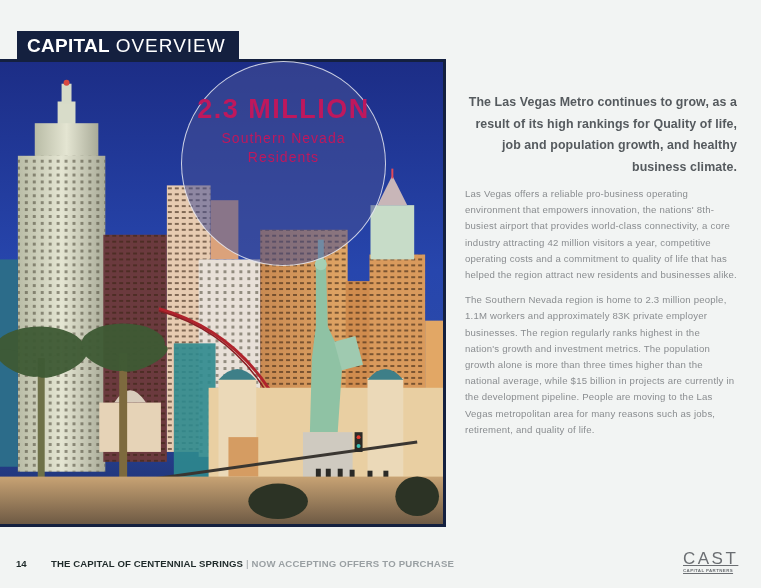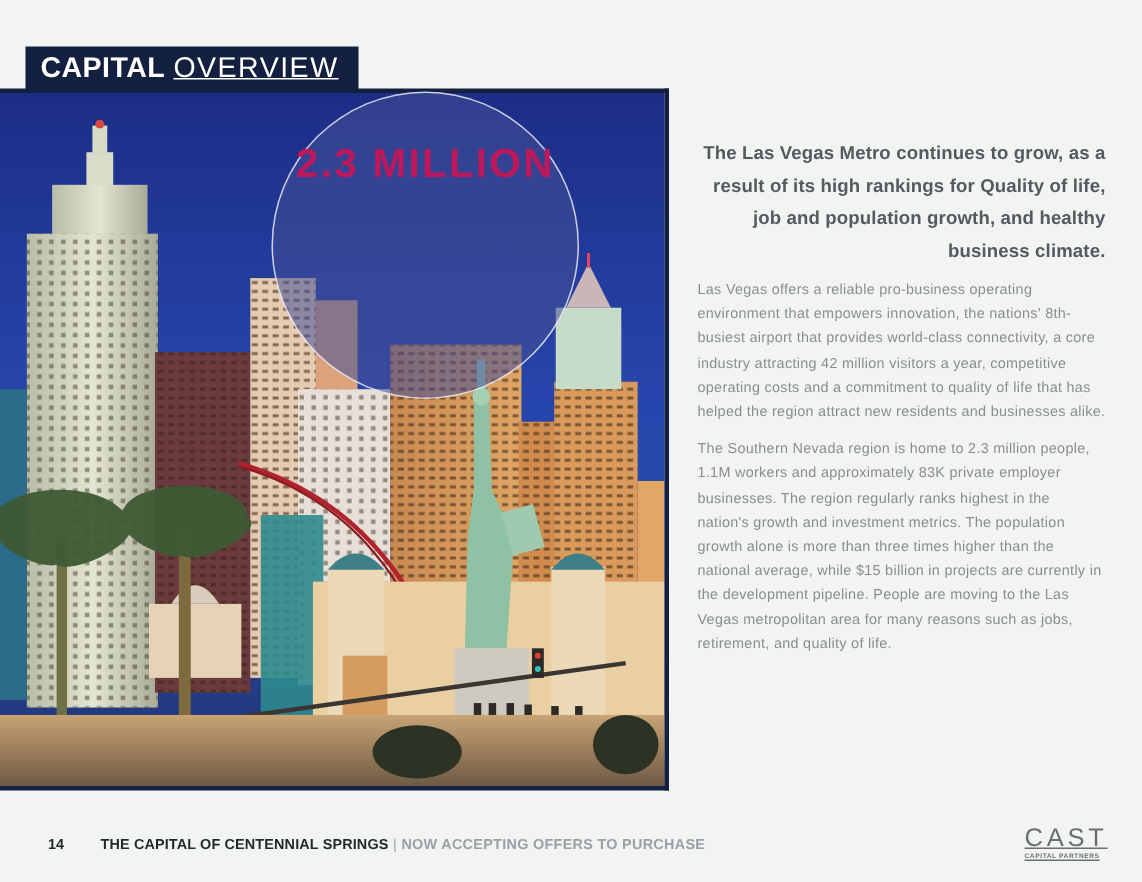--- a/index.html
+++ b/index.html
@@ -14,21 +14,21 @@
     position: absolute; left: 17px; top: 31px; height: 29px;
     width: 222px;
     background: #14203f;
     color: #ffffff;
     font-size: 19px; line-height: 29px;
     padding-left: 10px;
     letter-spacing: 0.3px;
     white-space: nowrap;
   }
   .title-banner .bold { font-weight: 700; }
-  .title-banner .light { font-weight: 400; letter-spacing: 1px; text-decoration: underline; }
+  .title-banner .light { font-weight: 400; letter-spacing: 1px; }
 
   .photo {
     position: absolute; left: 0; top: 59px; width: 446px; height: 468px;
     border: 3px solid #14203f;
     border-left: none;
     overflow: hidden;
     background: linear-gradient(180deg, #1d2f8a 0%, #233ca3 35%, #2a4bb0 55%, #1a2a70 100%);
   }
   .photo svg { position: absolute; left: 0; top: 0; width: 100%; height: 100%; }
 
@@ -56,21 +56,21 @@
     line-height: 21.5px; letter-spacing: 0.1px; text-align: right;
   }
   .para {
     margin-top: 8px;
     font-size: 9.6px; line-height: 16.2px; color: #8a8d90;
     letter-spacing: 0.2px;
   }
   .para + .para { margin-top: 9px; }
 
   .footer {
-    position: absolute; left: 16px; top: 556px; width: 671px; height: 16px;
+    position: absolute; left: 0; top: 556px; width: 671px; height: 16px;
     font-size: 9.6px; line-height: 16px; white-space: nowrap;
   }
   .footer .page-num { position: absolute; left: 16px; font-weight: 700; color: #1f2a2a; }
   .footer .project { position: absolute; left: 51px; font-weight: 700; color: #1f2a2a; letter-spacing: 0.1px; }
   .footer .sep { color: #9aa0a3; font-weight: 400; padding: 0 3px; }
   .footer .tagline { color: #9aa0a3; font-weight: 700; letter-spacing: 0.2px; }
 
   .logo {
     position: absolute; left: 683px; top: 550px; width: 52px; text-align: left;
     color: #6b6e72;
@@ -195,20 +195,24 @@
     </g>
 
     <rect x="0" y="420" width="446" height="48" fill="url(#ground)"></rect>
     <ellipse cx="280" cy="445" rx="30" ry="18" fill="#2c3325"></ellipse>
     <ellipse cx="420" cy="440" rx="22" ry="20" fill="#2c3325"></ellipse>
   </svg>
 </div>
 
 <div class="stat-circle">
   <div class="big">2.3 MILLION</div>
+  <div class="small">
+    <div>Southern Nevada</div>
+    <div>Residents</div>
+  </div>
 </div>
 
 <div class="content">
   <p class="lead">The Las Vegas Metro continues to grow, as a result of its high rankings for Quality of life, job and population growth, and healthy business climate.</p>
   <div class="para">
     <span>Las Vegas offers a reliable pro-business operating environment that empowers innovation, the nations' 8th-busiest airport that provides world-class connectivity, a core industry attracting 42 million visitors a year, competitive operating costs and a commitment to quality of life that has helped the region attract new residents and businesses alike.</span><br>
   </div>
   <p class="para">The Southern Nevada region is home to 2.3 million people, 1.1M workers and approximately 83K private employer businesses. The region regularly ranks highest in the nation's growth and investment metrics. The population growth alone is more than three times higher than the national average, while $15 billion in projects are currently in the development pipeline. People are moving to the Las Vegas metropolitan area for many reasons such as jobs, retirement, and quality of life.</p>
 </div>
 

